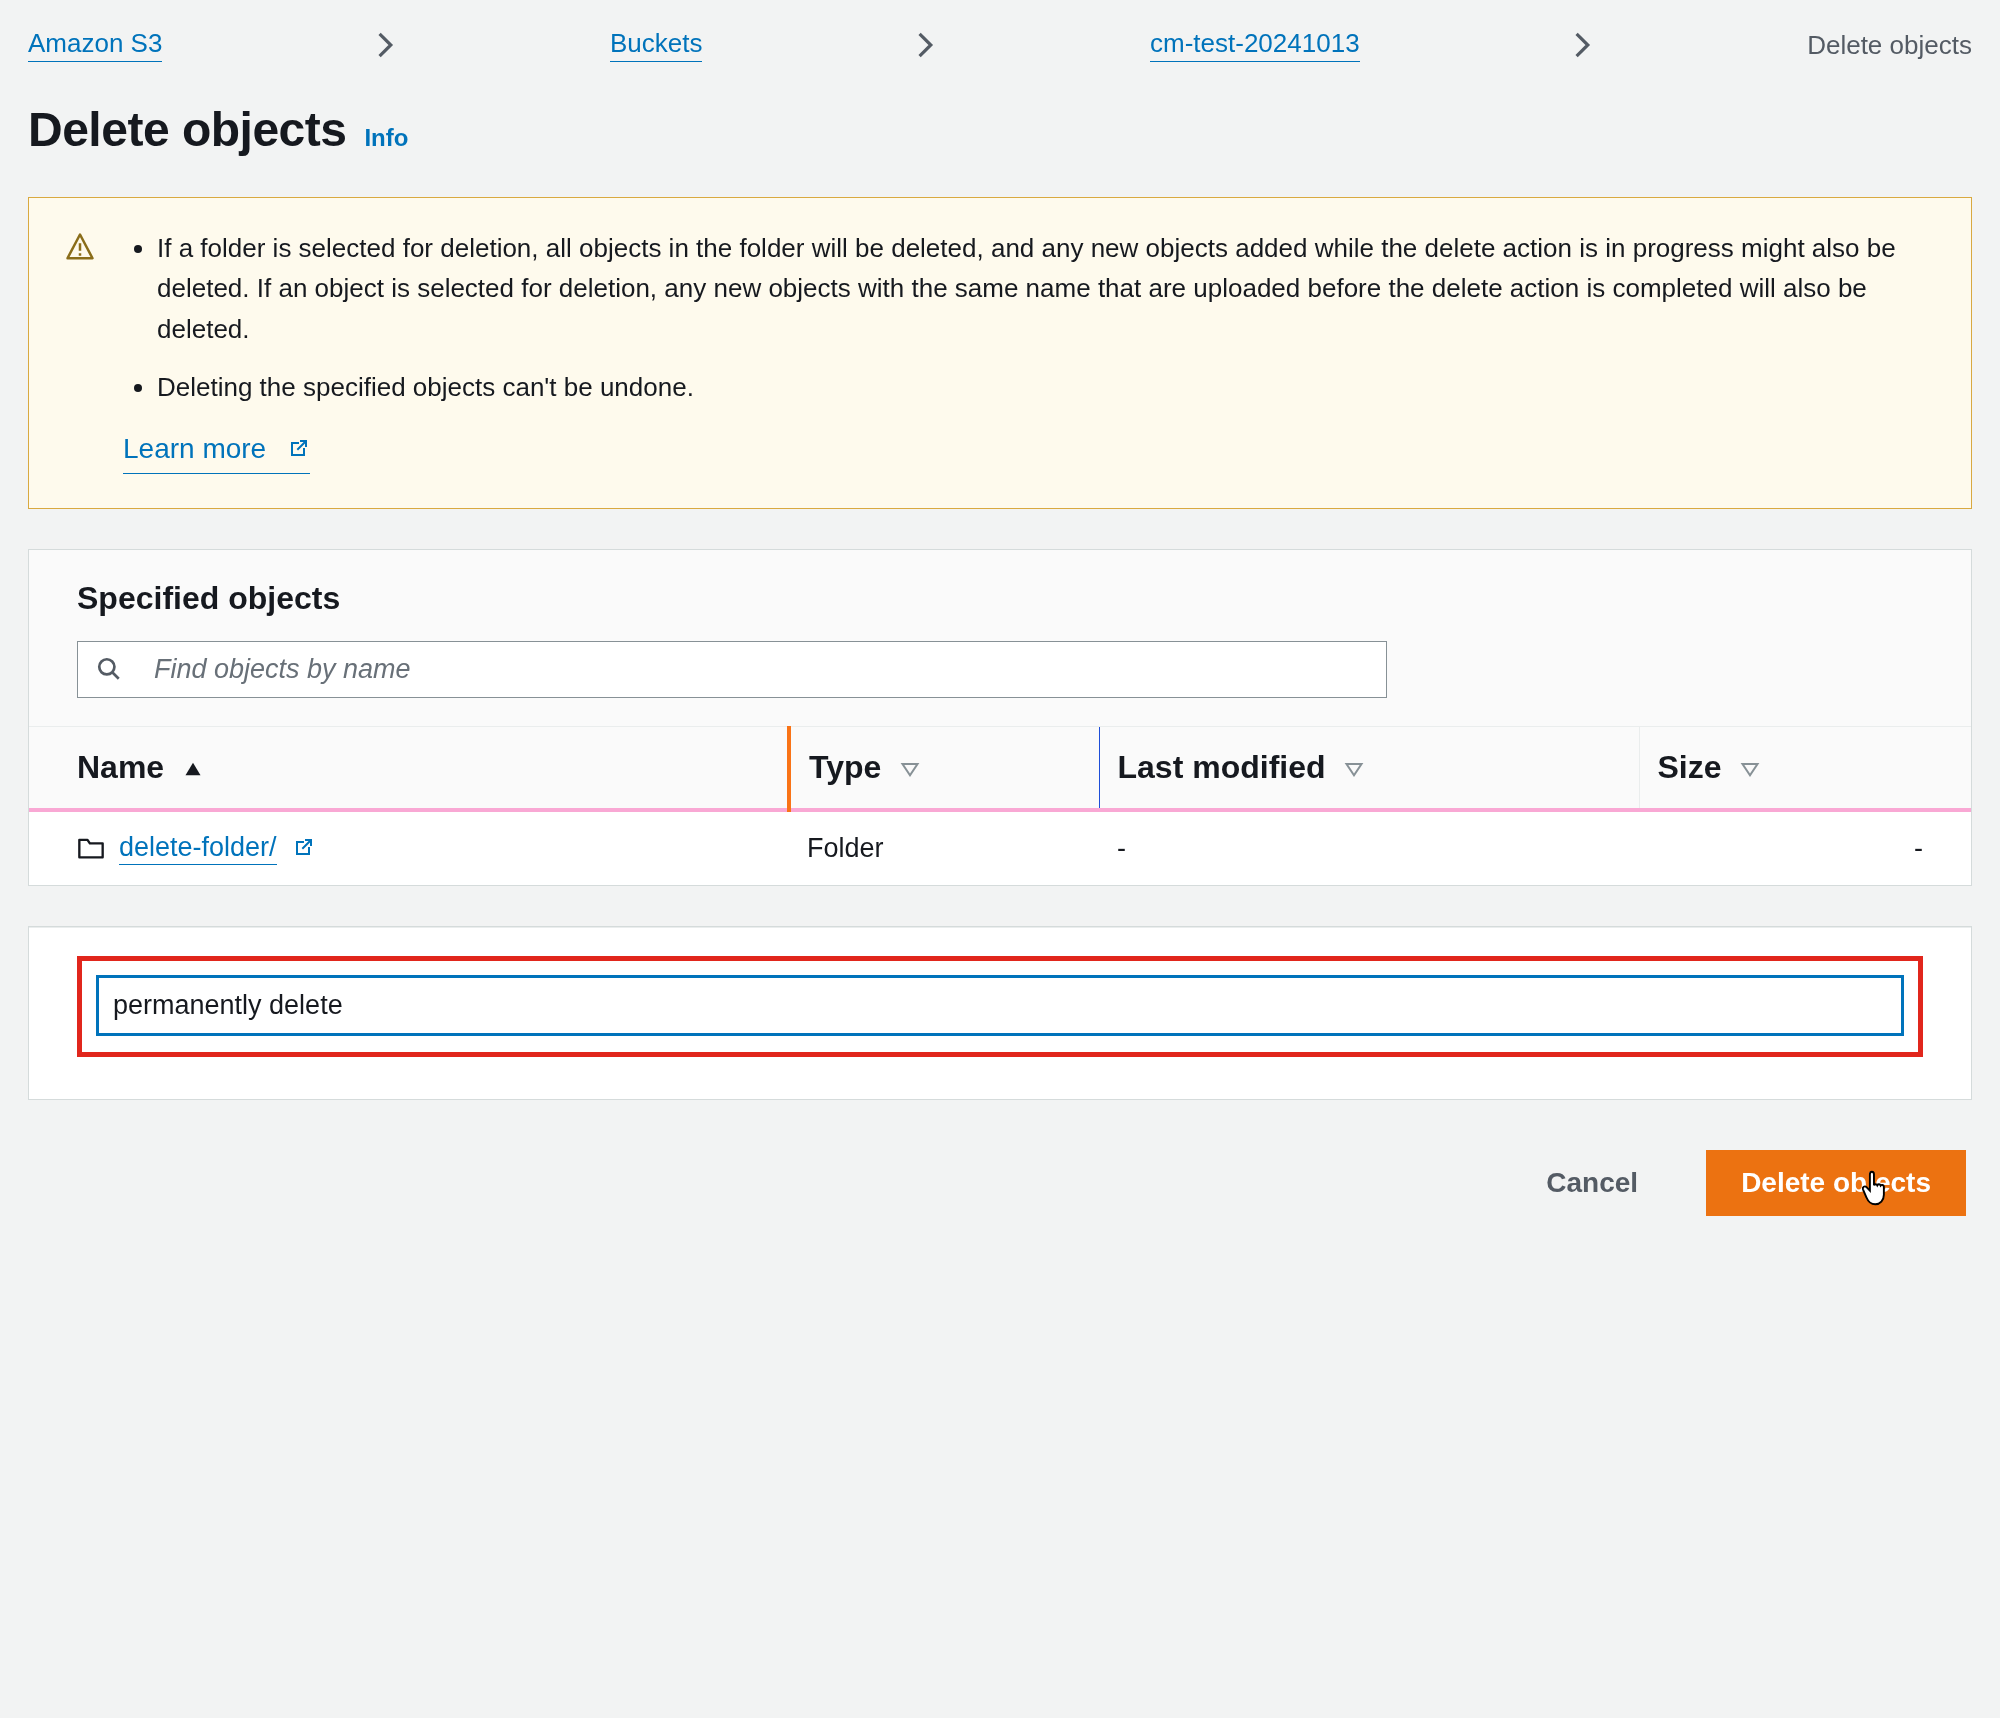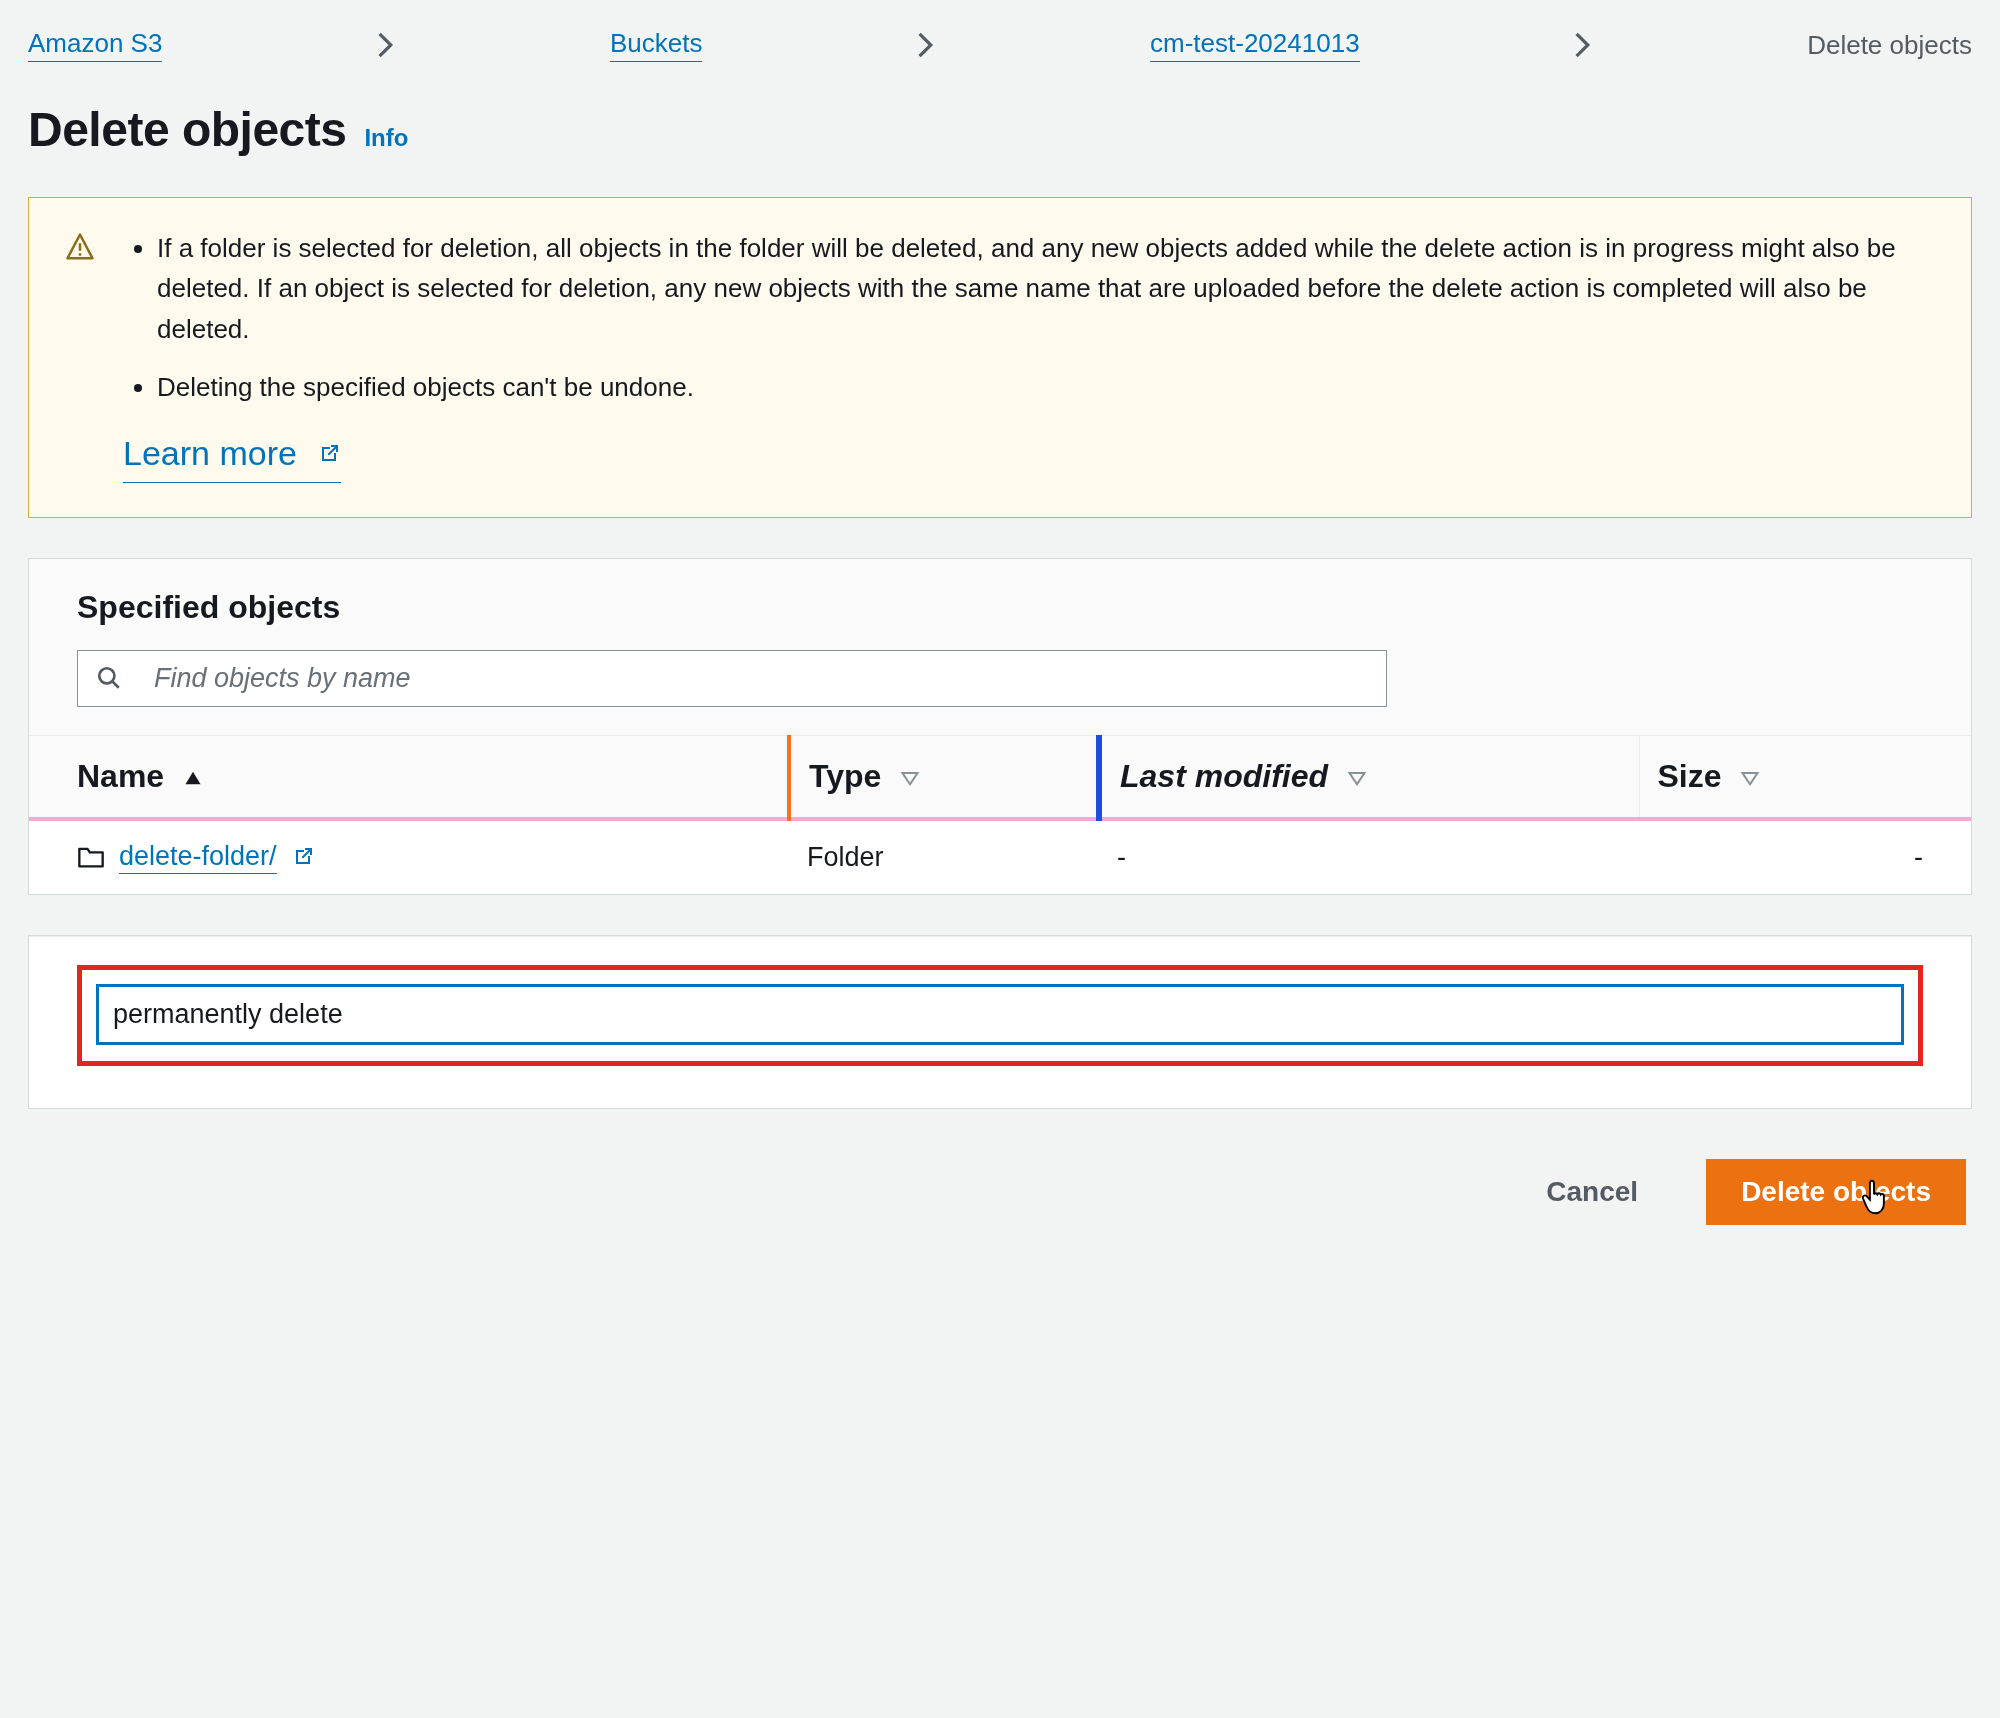--- a/index.html
+++ b/index.html
@@ -40,21 +40,21 @@
     gap: 28px;
     margin-bottom: 40px;
   }
   .notice .tri {
     flex: 0 0 auto;
     margin-top: 4px;
   }
   .notice-body { flex: 1; font-size: 26px; line-height: 1.55; color: #16191f; }
   .notice-body ul { list-style: disc; padding-left: 34px; margin-bottom: 20px; }
   .notice-body li { margin-bottom: 18px; }
-  .learn-more { display: inline-flex; align-items: center; gap: 20px; color:#0073bb; border-bottom:1px solid #0073bb; padding-bottom:2px; font-size:34px;}
+  .learn-more { display: inline-flex; align-items: center; gap: 20px; color:#0073bb; border-bottom:1px solid #0073bb; padding-bottom:2px; font-size:28px;}
   .ext-icon { display:inline-flex; }
 
   
   .panel {
     background: #fff;
     border: 1px solid #d5dbdb;
     margin-bottom: 40px;
   }
   .panel-header {
     padding: 30px 48px 24px 48px;
@@ -78,21 +78,21 @@
   
   .tbl { width: 100%; border-collapse: collapse; }
   .tbl th {
     text-align: left; font-size: 32px; font-weight: 700;
     padding: 22px 18px 22px 18px; border-top: 1px solid #eaeded;
     background: #fafafa; color:#16191f;
   }
   .tbl th .sort { margin-left: 10px; color:#545b64; font-size:18px; display:inline-block; vertical-align:middle;}
   .tbl th.name-col { padding-left: 48px; width: 760px; }
   .tbl th.type-col { width: 310px; border-left:4px solid #f97316;}
-  .tbl th.lm-col   { width: 540px; border-left:6px solid #1d4ed8;font-style:italic;}
+  .tbl th.lm-col   { width: 540px; border-left:1px solid #1d4ed8;}
   .tbl th.size-col { border-left:1px solid #eaeded; padding-right:48px;}
   .tbl td {
     font-size: 27px; padding: 20px 18px; border-top: 4px solid #f9a8d4; background:#fff;
   }
   .tbl td.name-cell { padding-left: 48px; }
   .tbl td.size-cell { text-align: right; padding-right: 48px; }
   .folder-row { display:flex; align-items:center; gap:14px; }
   .obj-link { color:#0073bb; border-bottom:1px solid #0073bb; padding-bottom:1px; }
 
   

